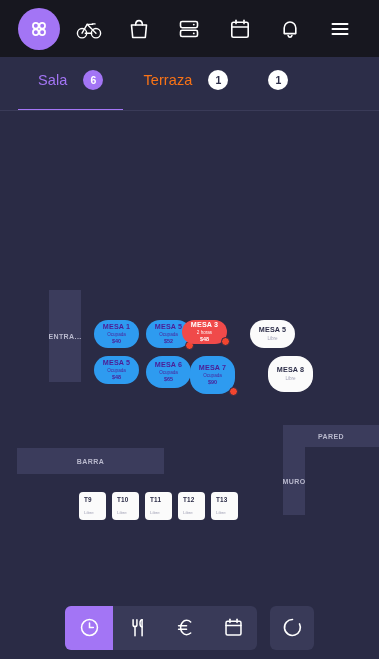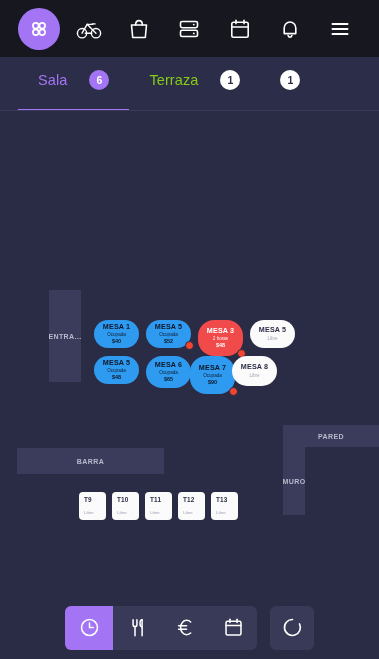--- a/index.html
+++ b/index.html
@@ -59,31 +59,31 @@
     background: #2c2d48;
     display: flex;
     align-items: flex-end;
     padding-left: 18px;
     overflow: hidden;
     position: relative;
   }
   .tab {
     display: flex;
     align-items: center;
-    gap: 22px;
+    gap: 16px;
     padding: 0 20px 27px 20px;
     height: 100%;
     padding-top: 18px;
     cursor: pointer;
     white-space: nowrap;
     position: relative;
   }
   .tab-label {
     font-size: 14.5px;
-    color: #84cc16;
+    color: #f97316;
     letter-spacing: 0.1px;
   }
   .tab.active .tab-label { color: #a375f5; }
   .tab-badge {
     width: 20px;
     height: 20px;
     border-radius: 50%;
     background: #ffffff;
     color: #2c2d48;
     font-size: 10.5px;
@@ -152,21 +152,21 @@
     line-height: 1.3;
     margin-top: 1px;
     opacity: .92;
   }
   .mesa-amount {
     font-size: 5.4px;
     font-weight: bold;
     line-height: 1.3;
     margin-top: 0.5px;
   }
-  .mesa.occupied { background: #2e9bf0; color: #0f172a; }
+  .mesa.occupied { background: #2e9bf0; color: #4c1d95; }
   .mesa.alert    { background: #f04a4a; color: #ffffff; }
   .mesa.free     { background: #fbfbfb; color: #2c2d48; }
   .mesa.free .mesa-sub { color: #9a9ab0; }
 
   .mesa-flag {
     position: absolute;
     right: -3px;
     bottom: -2px;
     width: 9px;
     height: 9px;
@@ -341,21 +341,21 @@
         <div class="mesa-name">MESA 1</div>
         <div class="mesa-sub">Ocupada</div>
         <div class="mesa-amount">$40</div>
       </div>
       <div class="mesa occupied" style="left: 146px; top: 209px; width: 45px; height: 28px;">
         <div class="mesa-name">MESA 5</div>
         <div class="mesa-sub">Ocupada</div>
         <div class="mesa-amount">$52</div>
         <span class="mesa-flag"></span>
       </div>
-      <div class="mesa alert" style="left: 198px; top: 209px; width: 45px; height: 36px;">
+      <div class="mesa alert" style="left: 182px; top: 209px; width: 45px; height: 24px;">
         <div class="mesa-name">MESA 3</div>
         <div class="mesa-sub">2 horas</div>
         <div class="mesa-amount">$48</div>
         <span class="mesa-flag"></span>
       </div>
       <div class="mesa free" style="left: 250px; top: 209px; width: 45px; height: 28px;">
         <div class="mesa-name">MESA 5</div>
         <div class="mesa-sub">Libre</div>
       </div>
       <div class="mesa occupied" style="left: 94px; top: 245px; width: 45px; height: 28px; text-align: center;">
@@ -367,21 +367,21 @@
         <div class="mesa-name">MESA 6</div>
         <div class="mesa-sub">Ocupada</div>
         <div class="mesa-amount">$65</div>
       </div>
       <div class="mesa occupied" style="left: 190px; top: 245px; width: 45px; height: 38px;">
         <div class="mesa-name">MESA 7</div>
         <div class="mesa-sub">Ocupada</div>
         <div class="mesa-amount">$90</div>
         <span class="mesa-flag"></span>
       </div>
-      <div class="mesa free" style="left: 232px; top: 245px; width: 45px; height: 30px;">
+      <div class="mesa free" style="left: 268px; top: 245px; width: 45px; height: 36px;">
         <div class="mesa-name">MESA 8</div>
         <div class="mesa-sub">Libre</div>
       </div>
       <div class="tsquare" style="left: 79px; top: 381px; width: 27px; height: 28px;">
         <div class="tsquare-name">T9</div>
         <div class="tsquare-sub">Libre</div>
       </div>
       <div class="tsquare" style="left: 112px; top: 381px; width: 27px; height: 28px;">
         <div class="tsquare-name">T10</div>
         <div class="tsquare-sub">Libre</div>

